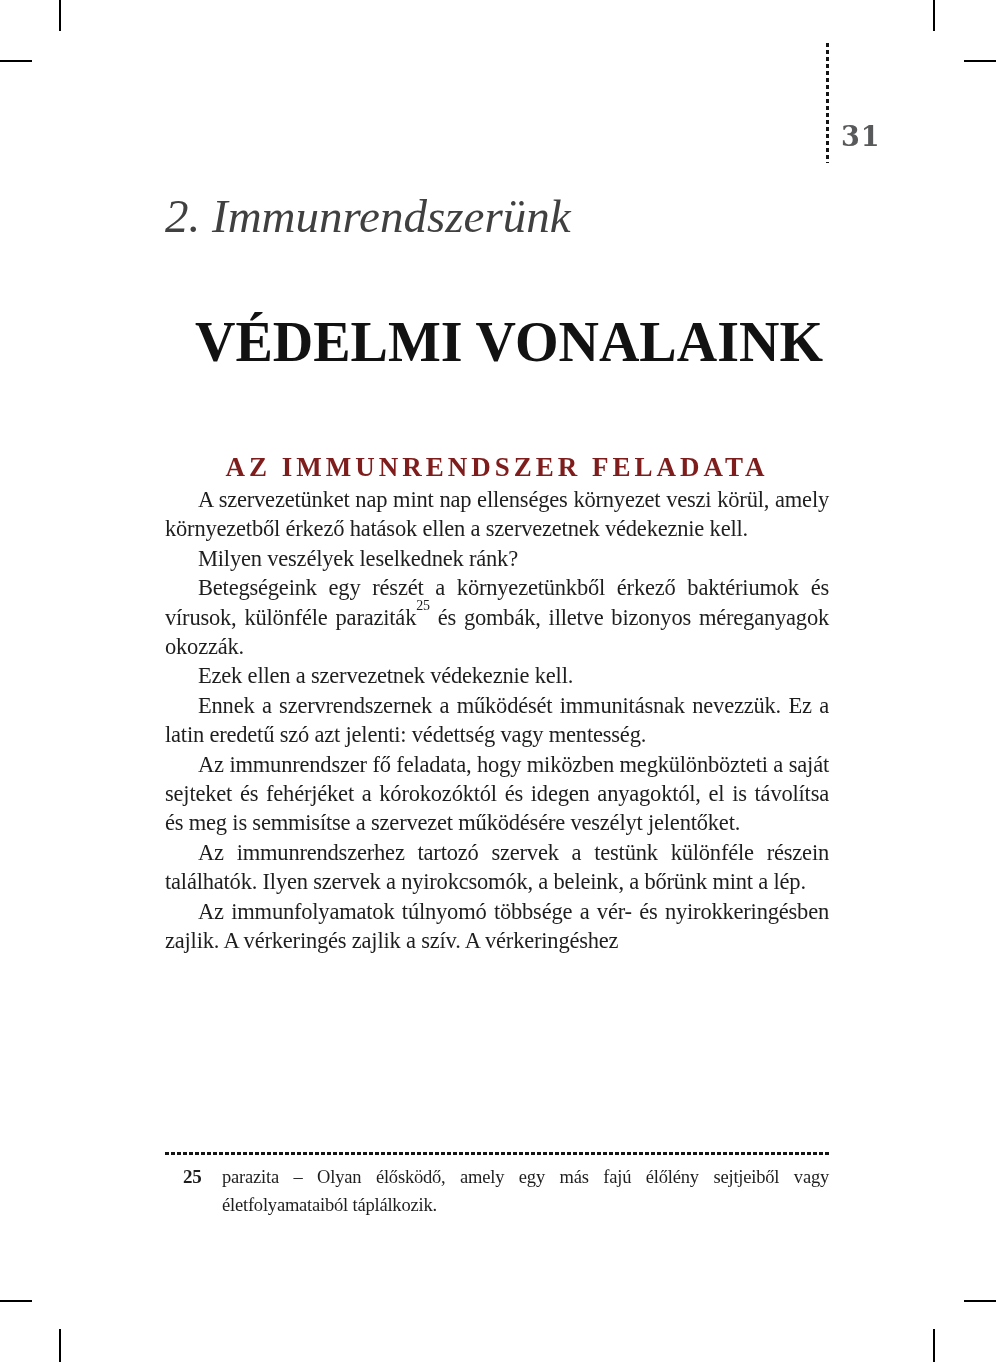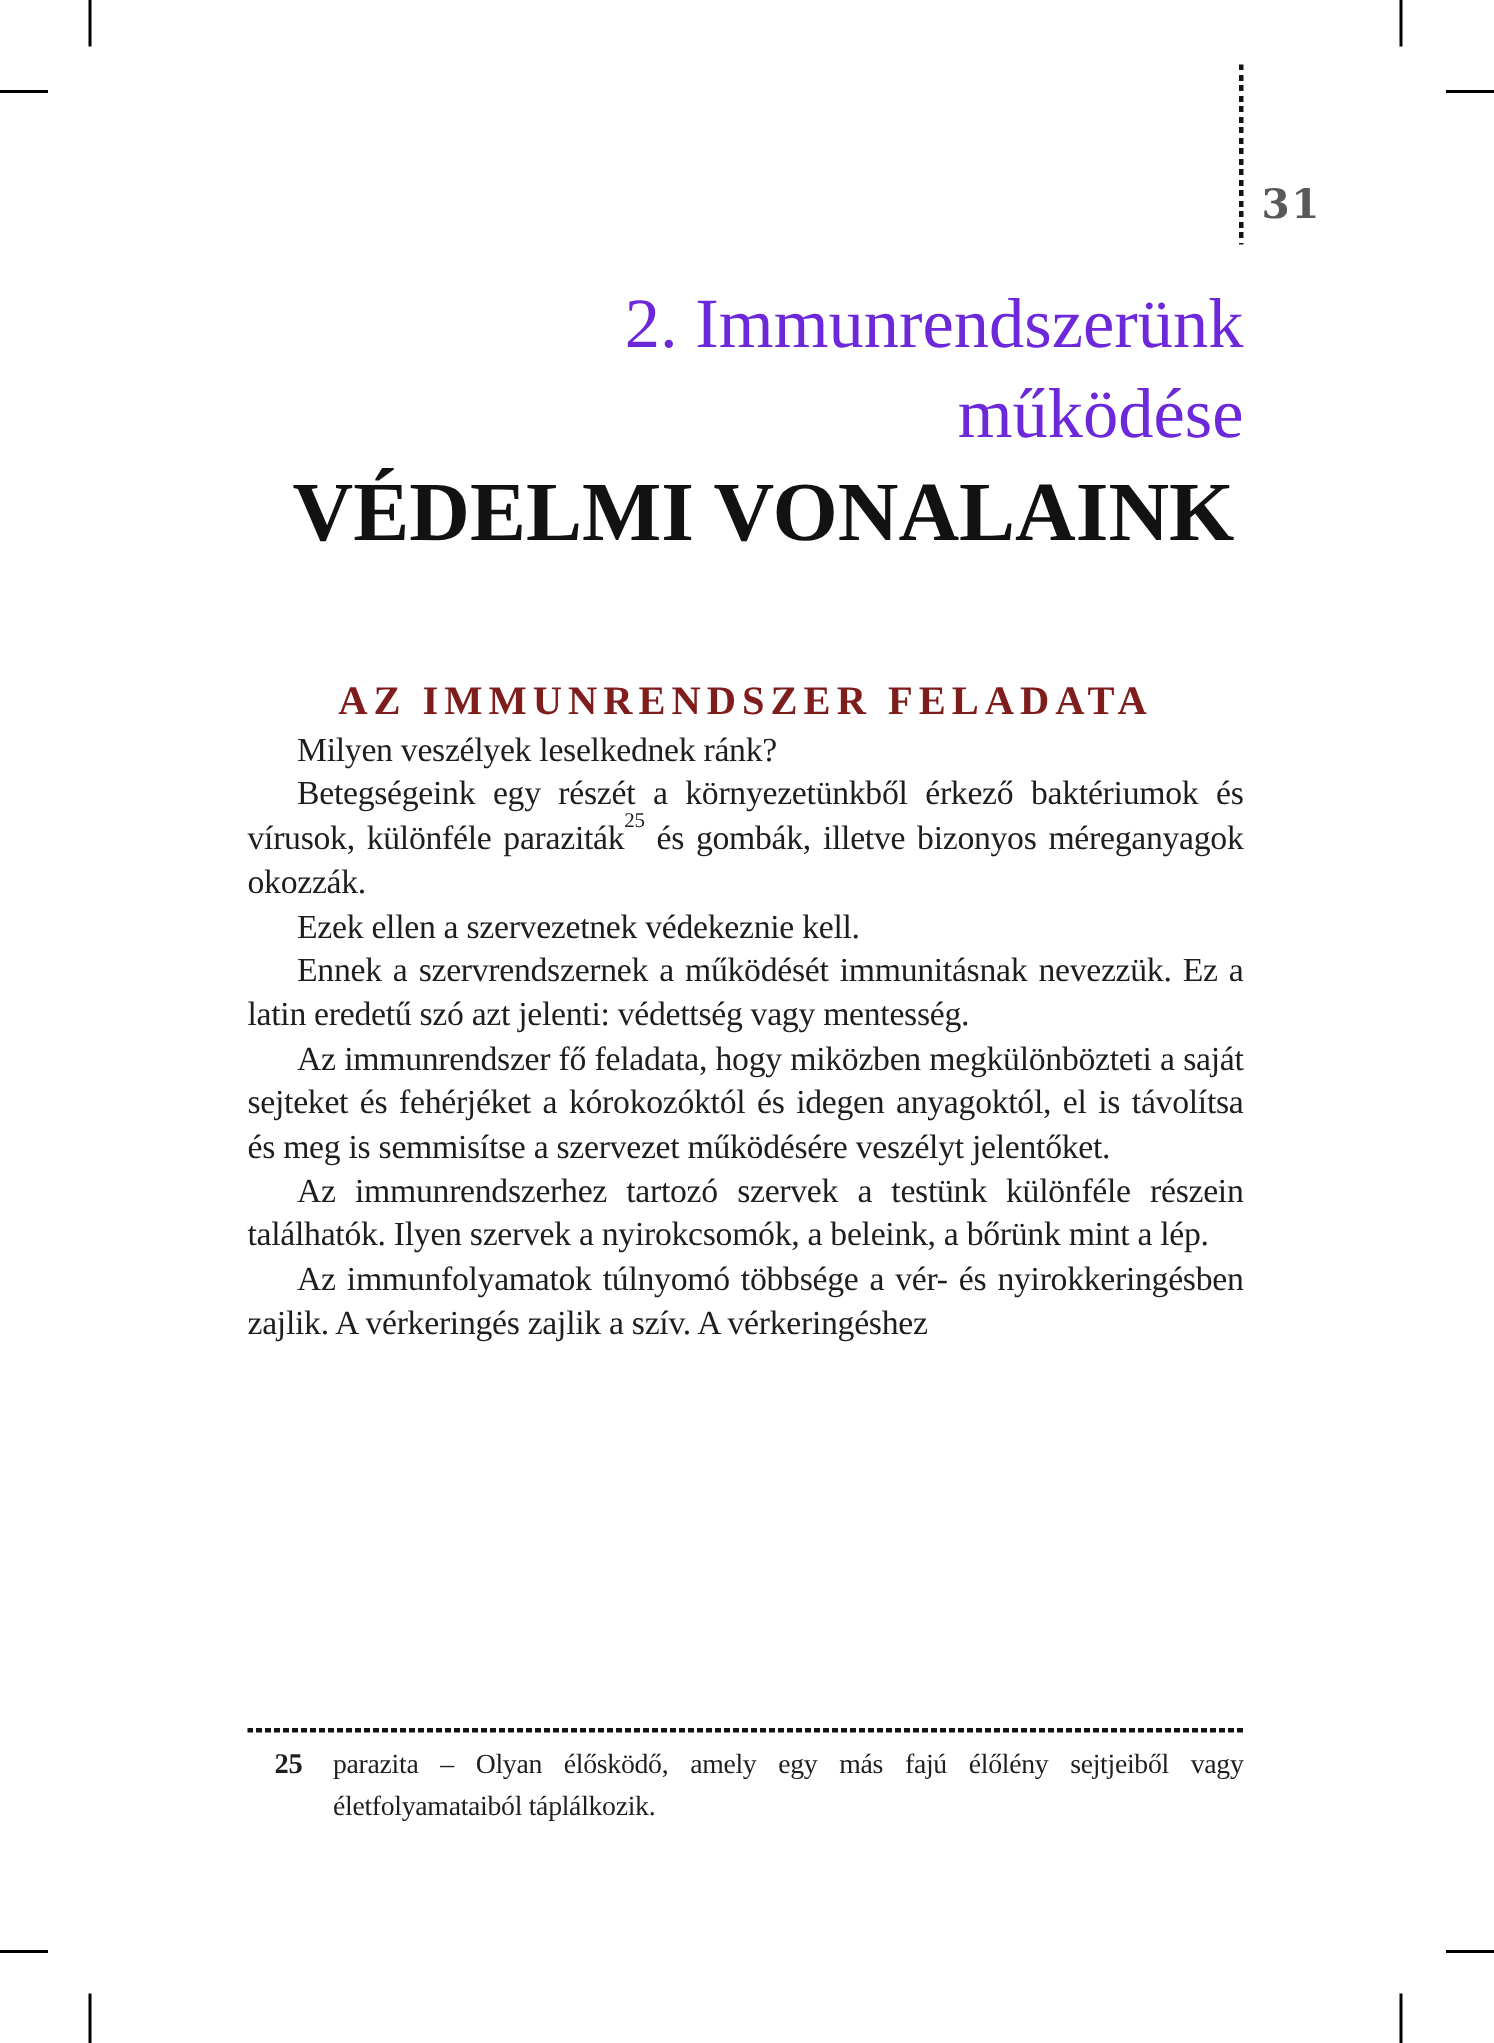--- a/index.html
+++ b/index.html
@@ -33,22 +33,22 @@
     font-family:"DejaVu Serif", serif;
     font-weight:700;font-size:27px;line-height:30px;
     color:var(--gray,#58595b);
     letter-spacing:1px;
   }
 
   .content{position:absolute;left:165px;top:0;width:664px;}
 
   .kicker{
     position:absolute;top:186px;left:0;width:100%;
-    text-align:right;
-    font-size:47px;line-height:60px;color:#6d28d9;
+    text-align:left;font-style:italic;
+    font-size:47px;line-height:60px;color:#404040;
   }
   .chapter-title{
     position:absolute;top:300px;left:0;width:100%;margin:12px;
     text-align:center;font-weight:700;
     font-size:56px;line-height:60px;letter-spacing:0;
     color:#121212;white-space:nowrap;
   }
   .section-heading{
     position:absolute;top:450px;left:0;width:100%;margin:0;
     text-align:center;font-weight:700;
@@ -96,28 +96,28 @@
   <div class="crop cm-br-h"></div>
   <div class="crop cm-br-v"></div>
 
   <div class="pagenum-rule"></div>
   <div class="pagenum">31</div>
 
   <div class="content">
 
     <div class="kicker">
       <div>2. Immunrendszerünk</div>
-      <div>működése</div>
     </div>
 
     <h1 class="chapter-title">VÉDELMI VONALAINK</h1>
 
     <h2 class="section-heading">AZ IMMUNRENDSZER FELADATA</h2>
 
     <div class="body-text">
+        <p>A szervezetünket nap mint nap ellenséges környezet veszi körül, amely környezetből érkező hatások ellen a szervezetnek védekeznie kell.</p>
         <p>Milyen veszélyek leselkednek ránk?</p>
         <p>Betegségeink egy részét a környezetünkből érkező baktériumok és vírusok, különféle paraziták<sup>25</sup> és gombák, illetve bizonyos méreganyagok okozzák.</p>
         <p>Ezek ellen a szervezetnek védekeznie kell.</p>
         <p>Ennek a szervrendszernek a működését immunitásnak nevezzük. Ez a latin eredetű szó azt jelenti: védettség vagy mentesség.</p>
         <p>Az immunrendszer fő feladata, hogy miközben megkülönbözteti a saját sejteket és fehérjéket a kórokozóktól és idegen anyagoktól, el is távolítsa és meg is semmisítse a szervezet működésére veszélyt jelentőket.</p>
         <p>Az immunrendszerhez tartozó szervek a testünk különféle részein találhatók. Ilyen szervek a nyirokcsomók, a beleink, a bőrünk mint a lép.</p>
         <p>Az immunfolyamatok túlnyomó többsége a vér- és nyirokkeringésben zajlik. A vérkeringés zajlik a szív. A vérkeringéshez</p>
       </div>
 
     <div class="footnote-area">

